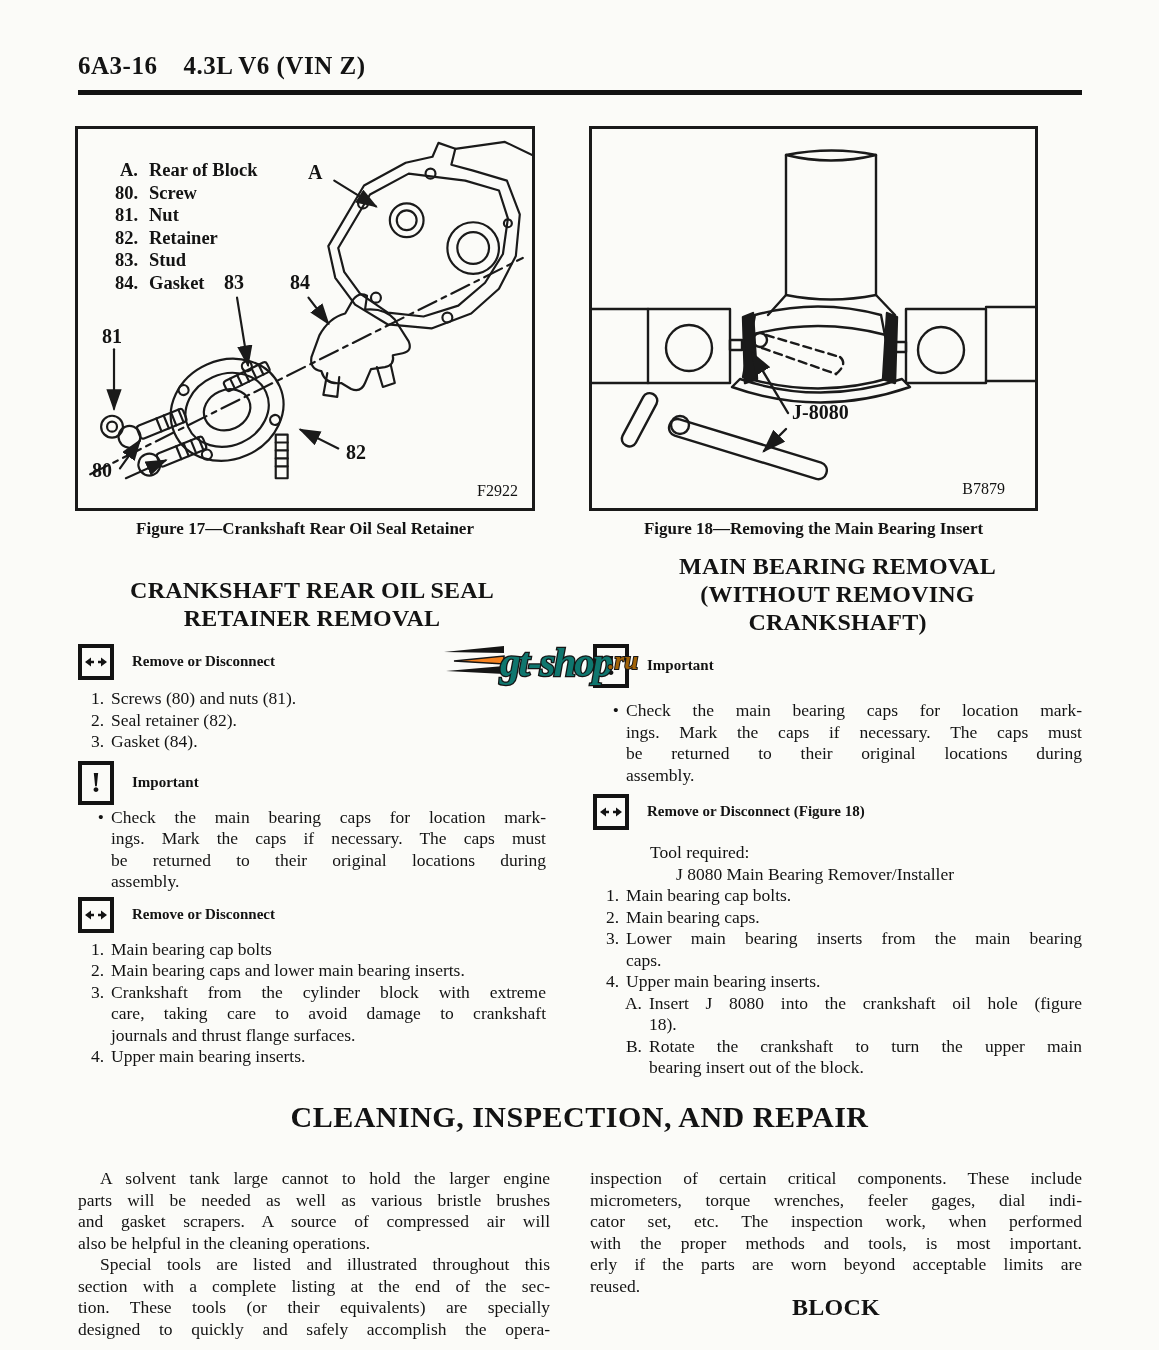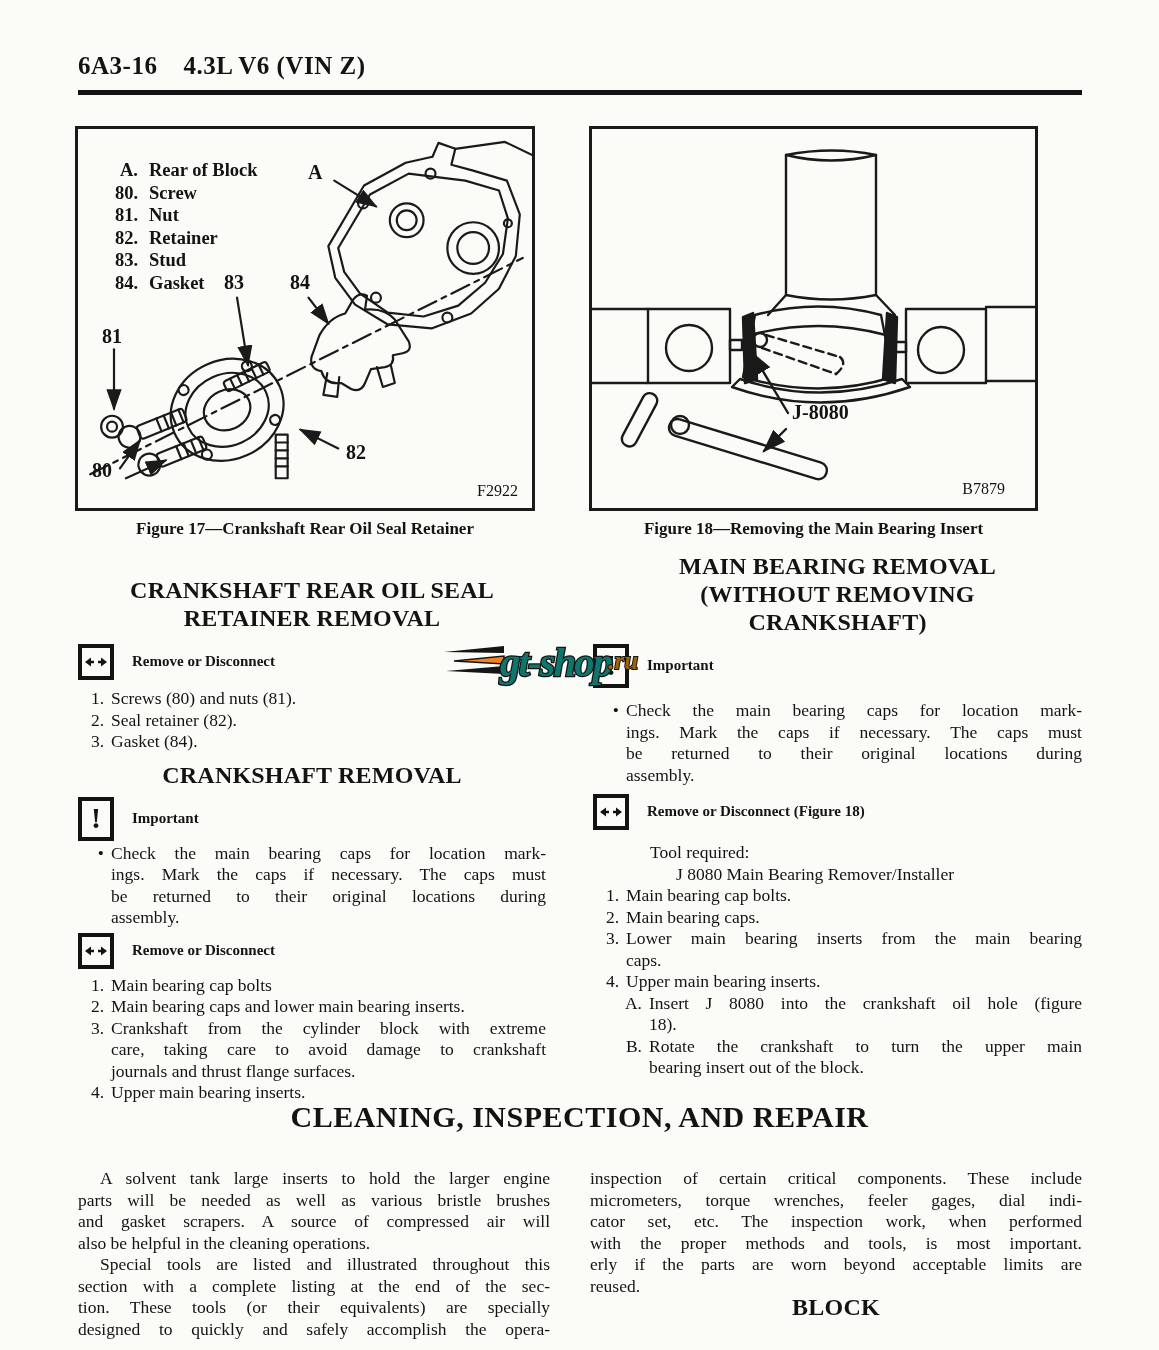--- a/index.html
+++ b/index.html
@@ -250,21 +250,20 @@
             <div class="jline jlast">Seal retainer (82).</div>
           </div>
         </div>
       <div class="step">
           <span class="num">3.</span>
           <div class="body">
             <div class="jline jlast">Gasket (84).</div>
           </div>
         </div>
     </div>
-    <div class="sec-h mt8">CRANKSHAFT REMOVAL</div>
     <div class="iconrow mt8">
       <span class="symbox tall">
           <span class="bang">!</span>
         </span>
       <span class="iconlabel">Important</span>
     </div>
     <div class="bulletrow mt2">
       <span class="marker">•</span>
       <div class="body">
           <div class="jline">Check the main bearing caps for location mark-</div>
@@ -387,21 +386,21 @@
               <div class="jline jlast">bearing insert out of the block.</div>
             </div>
           </div>
       </div>
     </div>
   </div>
 
   <div id="cleanhead">CLEANING, INSPECTION, AND REPAIR</div>
   <div class="col" id="botleft">
     <div>
-        <div class="jline indent">A solvent tank large inserts to hold the larger engine</div>
+        <div class="jline indent">A solvent tank large cannot to hold the larger engine</div>
         <div class="jline">parts will be needed as well as various bristle brushes</div>
         <div class="jline">and gasket scrapers. A source of compressed air will</div>
         <div class="jline jlast">also be helpful in the cleaning operations.</div>
       </div>
     <div>
         <div class="jline indent">Special tools are listed and illustrated throughout this</div>
         <div class="jline">section with a complete listing at the end of the sec-</div>
         <div class="jline">tion. These tools (or their equivalents) are specially</div>
         <div class="jline">designed to quickly and safely accomplish the opera-</div>
       </div>

